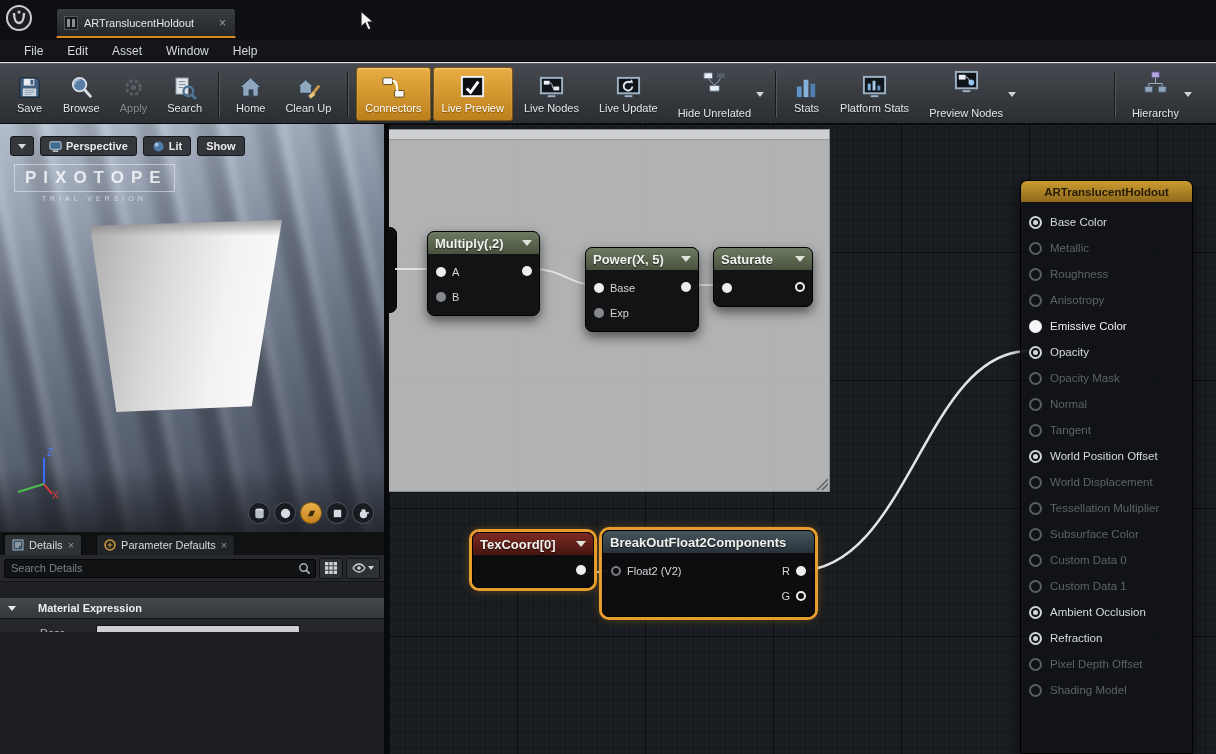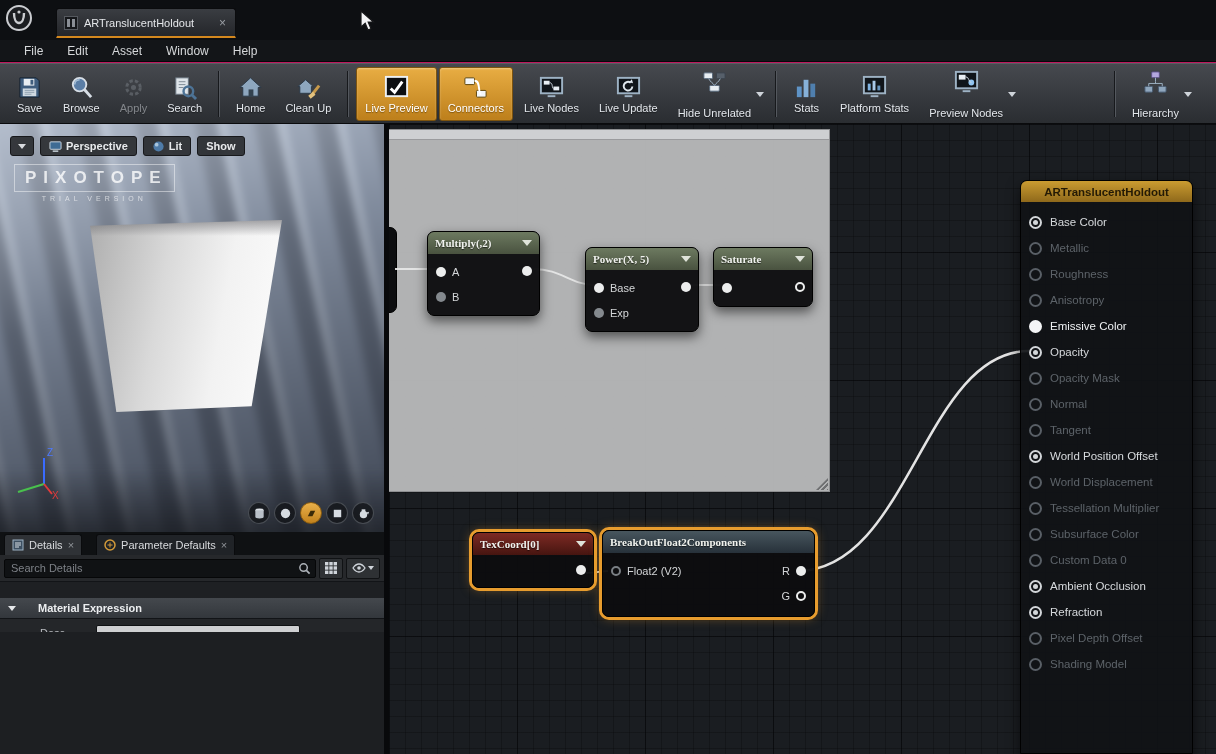--- a/index.html
+++ b/index.html
@@ -1,18 +1,18 @@
 <!DOCTYPE html>
 <html><head>
 <meta charset="utf-8">
 <style>
   * { margin:0; padding:0; box-sizing:border-box; }
   html,body { width:1216px; height:754px; overflow:hidden; background:#0d0f12;
     font-family:"Liberation Sans", sans-serif; }
-  .app { position:relative; width:1216px; height:694px; background:#be185d;border-radius:30px; }
+  .app { position:relative; width:1216px; height:694px; background:#e5e5e5;border-radius:30px; }
 
   
   .titlebar { position:absolute; left:0; top:0; width:1216px; height:40px; background:#0d0f12; }
   .app-logo { position:absolute; left:5px; top:4px; width:28px; height:28px; }
   .doc-tab { position:absolute; left:56px; top:8px; height:30px; width:180px;
     background:linear-gradient(#3a3d42,#24262a); border:1px solid #0b0c0e;
     border-bottom:2px solid #d4881e; border-radius:3px 3px 0 0;
     display:flex; align-items:center; padding:0 7px; gap:6px; }
   .tab-icon { width:14px; height:14px; background:#15171a; border:1px solid #55595f;
     display:inline-block; position:relative; }
@@ -129,22 +129,22 @@
   .comment-box::before { content:''; position:absolute; left:0; right:0; top:0; height:9px;
     background:rgba(210,211,213,.9); border-bottom:1px solid #9a9b9d; }
   .comment-box .resize-handle { position:absolute; right:1px; bottom:1px; width:12px; height:12px;
     background:repeating-linear-gradient(135deg,#6f7072 0 2px,transparent 2px 4px);
     clip-path:polygon(100% 0,100% 100%,0 100%); }
 
   .node { position:absolute; border:1px solid #000; border-radius:7px; overflow:hidden;
     background:rgba(12,13,15,.96); box-shadow:0 5px 12px rgba(0,0,0,.55); }
   .node.selected { box-shadow:0 0 0 3px #e79c2e, 0 0 12px rgba(231,156,46,.55); }
   .node-header { height:22px; display:flex; align-items:center; padding:0 7px; gap:6px; }
-  .node-title { font-size:11px; font-weight:bold; color:#f0f2ee; white-space:nowrap;
-    text-shadow:0 1px 1px rgba(0,0,0,.6); flex:1;font-family:Liberation Serif, serif; }
+  .node-title { font-size:13px; font-weight:bold; color:#f0f2ee; white-space:nowrap;
+    text-shadow:0 1px 1px rgba(0,0,0,.6); flex:1; }
   .hdr-tri { width:0; height:0; border-left:5px solid transparent; border-right:5px solid transparent;
     border-top:6px solid #dfe3da; }
   .hdr-math { background:linear-gradient(#6d7a60,#49523f); }
   .hdr-texcoord { background:linear-gradient(#7d2a24,#461510); }
   .hdr-breakout { background:linear-gradient(#48565e,#27313a); }
   .node-body { position:relative; padding:5px 0 6px; }
   .node-row { height:25px; display:flex; align-items:center; gap:6px; padding-left:8px; }
   .node-row .row-label { font-size:11px; color:#d4d6d8; }
   .pin { width:10px; height:10px; border-radius:50%; flex:none; }
   .pin.filled { background:#eceded; }
@@ -270,35 +270,35 @@
             <path d="M18 21l7-9" stroke="#c79a4b" stroke-width="3"></path>
             <path d="M15 24l5-4" stroke="#e3c27e" stroke-width="4"></path>
           </svg>
         </span>
       <span class="tb-label">Clean Up</span>
     </div>
     <div class="tb-sep"></div>
     <div class="tb active">
       <span>
           <svg viewBox="0 0 28 28">
-            <rect x="3" y="3" width="22" height="20" fill="#0d0f12" stroke="#eef1f4" stroke-width="2"></rect>
-            <path d="M8 15l4 4 8-11" stroke="#fff" stroke-width="3" fill="none"></path>
-          </svg>
-        </span>
-      <span class="tb-label">Live Preview</span>
-    </div>
-    <div class="tb active">
-      <span>
-          <svg viewBox="0 0 28 28">
             <rect x="3" y="4" width="10" height="7" rx="1" fill="#f3f6f9" stroke="#5d4307"></rect>
             <rect x="15" y="17" width="10" height="7" rx="1" fill="#f3f6f9" stroke="#5d4307"></rect>
             <path d="M13 7c7 0 3 14 7 14" stroke="#fff" stroke-width="2" fill="none"></path>
           </svg>
         </span>
       <span class="tb-label">Connectors</span>
+    </div>
+    <div class="tb active">
+      <span>
+          <svg viewBox="0 0 28 28">
+            <rect x="3" y="3" width="22" height="20" fill="#0d0f12" stroke="#eef1f4" stroke-width="2"></rect>
+            <path d="M8 15l4 4 8-11" stroke="#fff" stroke-width="3" fill="none"></path>
+          </svg>
+        </span>
+      <span class="tb-label">Live Preview</span>
     </div>
     <div class="tb">
       <span>
           <svg viewBox="0 0 28 28">
             <rect x="3" y="4" width="22" height="16" fill="#10151a" stroke="#9db2c4" stroke-width="2"></rect>
             <rect x="6" y="7" width="6" height="4" fill="#e8eef3"></rect>
             <rect x="16" y="13" width="6" height="4" fill="#e8eef3"></rect>
             <path d="M12 9c4 0 2 6 4 6" stroke="#cfd9e2" fill="none"></path>
             <path d="M10 23h8" stroke="#9db2c4" stroke-width="2"></path>
           </svg>
@@ -683,20 +683,24 @@
           <div class="mat-pin disabled">
             <span class="pin-circle"></span>
             <span class="pin-label">Subsurface Color</span>
           </div>
 
           <div class="mat-pin disabled">
             <span class="pin-circle"></span>
             <span class="pin-label">Custom Data 0</span>
           </div>
 
+          <div class="mat-pin disabled">
+            <span class="pin-circle"></span>
+            <span class="pin-label">Custom Data 1</span>
+          </div>
 
           <div class="mat-pin enabled">
             <span class="pin-circle"></span>
             <span class="pin-label">Ambient Occlusion</span>
           </div>
 
           <div class="mat-pin enabled">
             <span class="pin-circle"></span>
             <span class="pin-label">Refraction</span>
           </div>

